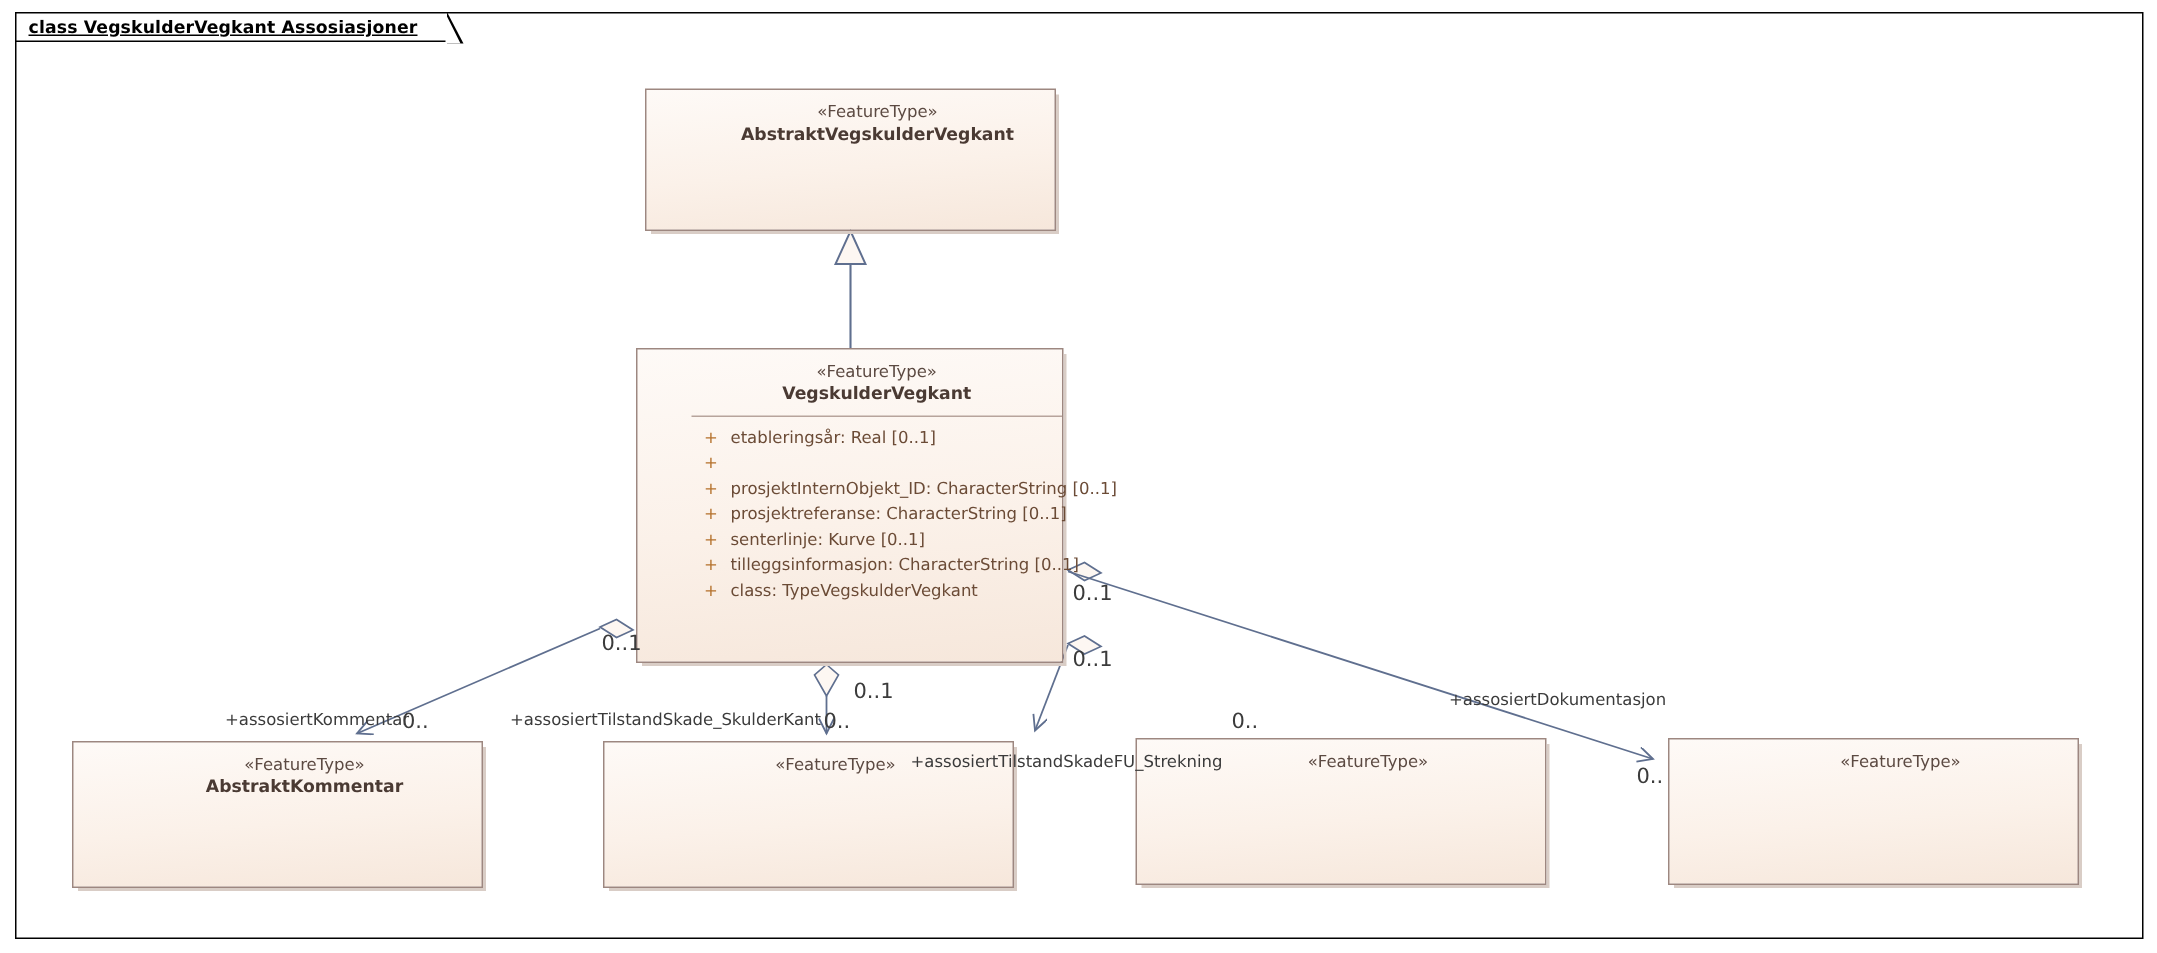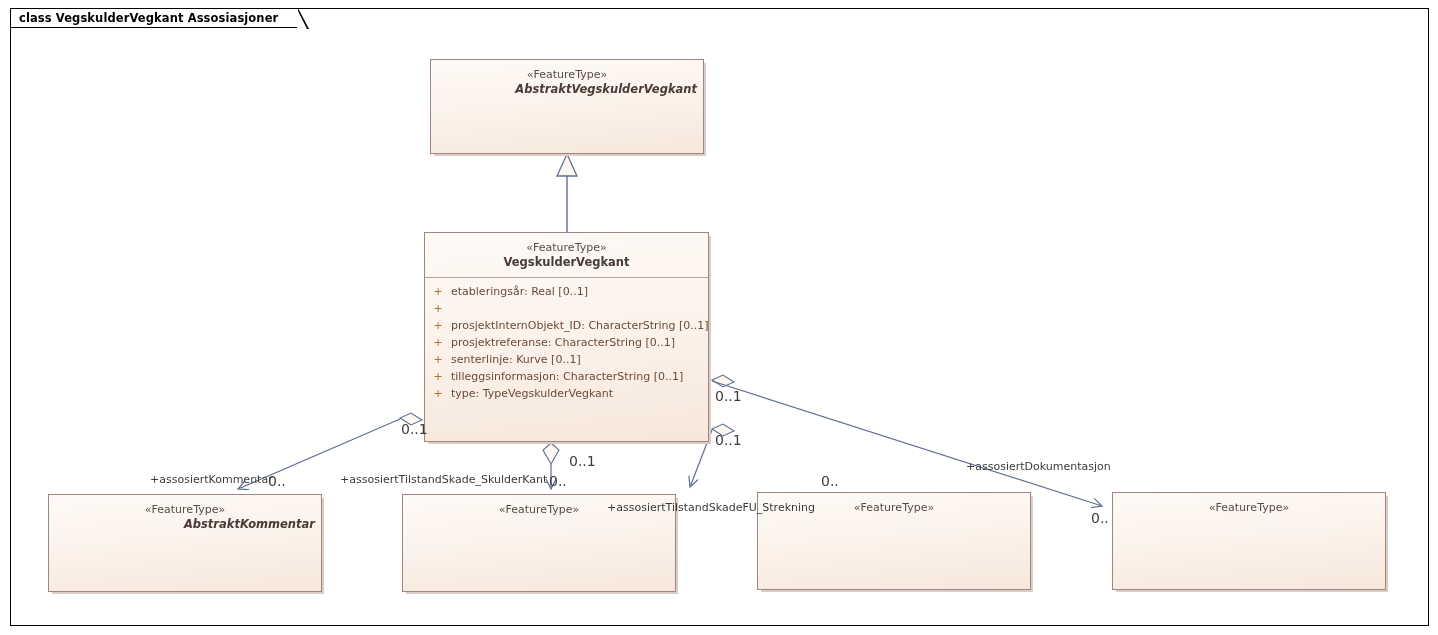--- a/index.html
+++ b/index.html
@@ -64,59 +64,58 @@
     content: "";
     position: absolute;
     right: -7px;
     top: 0px;
     width: 0;
     height: 0;
     border-bottom: 20px solid #ffffff;
     border-right: 10px solid transparent;
     z-index: 1;
   }
-  .title-tab span { position: relative; z-index: 2; }
+  .title-tab span { position: relative; z-index: 2; text-decoration: underline; }
 
   
   #connectors {
     position: absolute;
     left: 0;
     top: 0;
     width: 1438px;
     height: 635px;
   }
 
   
   .uml-class {
     position: absolute;
     box-sizing: border-box;
     border: 1px solid #9d8780;
     background: linear-gradient(175deg, #fefaf7 0%, #fbf1e9 55%, #f6e7db 100%);
     box-shadow: 3px 3px 0 -1px #d9cdc6;
+    padding-left: 36px;
   }
   .uml-class .hdr {
     padding: 8px 6px 7px 6px;
     text-align: center;
     line-height: 1.28;
   }
   .uml-class .stereo {
     display: block;
     font-size: 11px;
     color: #5c4a42;
     font-style: normal;
   }
   .uml-class .cname {
     display: block;
     font-size: 11.5px;
     font-weight: bold;
     color: #4a3a33;
   }
   .uml-class.abstract .cname {
-    font-style: italic;
-    text-align: right;
   }
   .uml-class .divider {
     height: 1px;
     background: #b7a49c;
     margin: 0;
   }
   .attr-list {
     padding: 5px 0 6px 0;
   }
   .attr-row {
@@ -227,21 +226,21 @@
       <div class="attr-row">
         <span class="attr-vis">+</span>
         <span class="attr-text">senterlinje: Kurve [0..1]</span>
       </div>
       <div class="attr-row">
         <span class="attr-vis">+</span>
         <span class="attr-text">tilleggsinformasjon: CharacterString [0..1]</span>
       </div>
       <div class="attr-row">
         <span class="attr-vis">+</span>
-        <span class="attr-text">type: TypeVegskulderVegkant</span>
+        <span class="attr-text">class: TypeVegskulderVegkant</span>
       </div>
     </div>
   </div>
 
   <div class="uml-class abstract" style="left:48px; top:494px; width:274px; height:98px;">
     <div class="hdr">
       <span class="stereo">«FeatureType»</span>
       <span class="cname">AbstraktKommentar</span>
     </div>
   </div>

